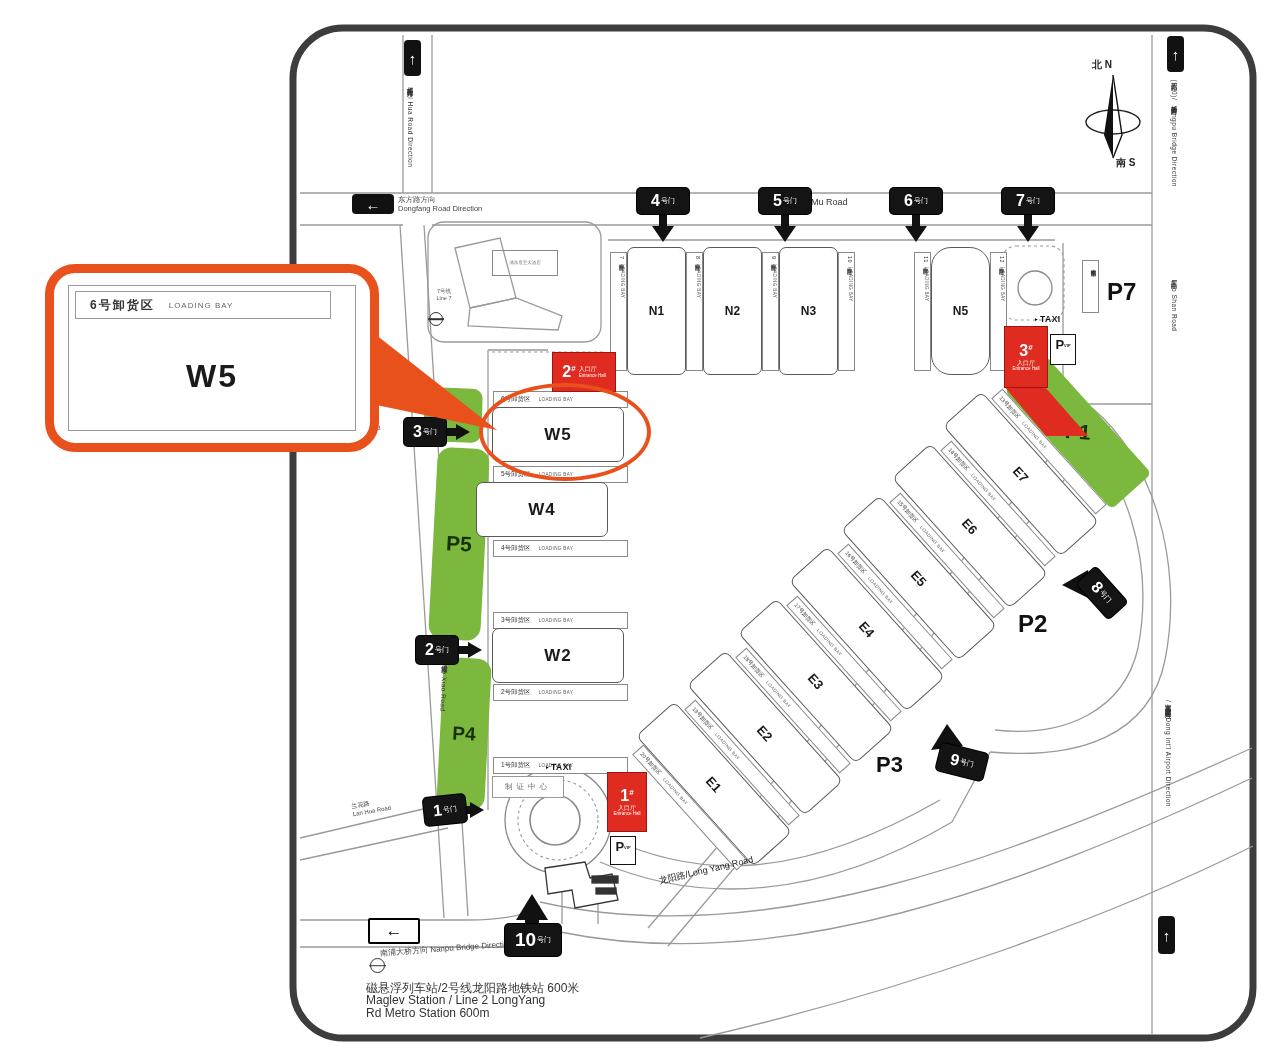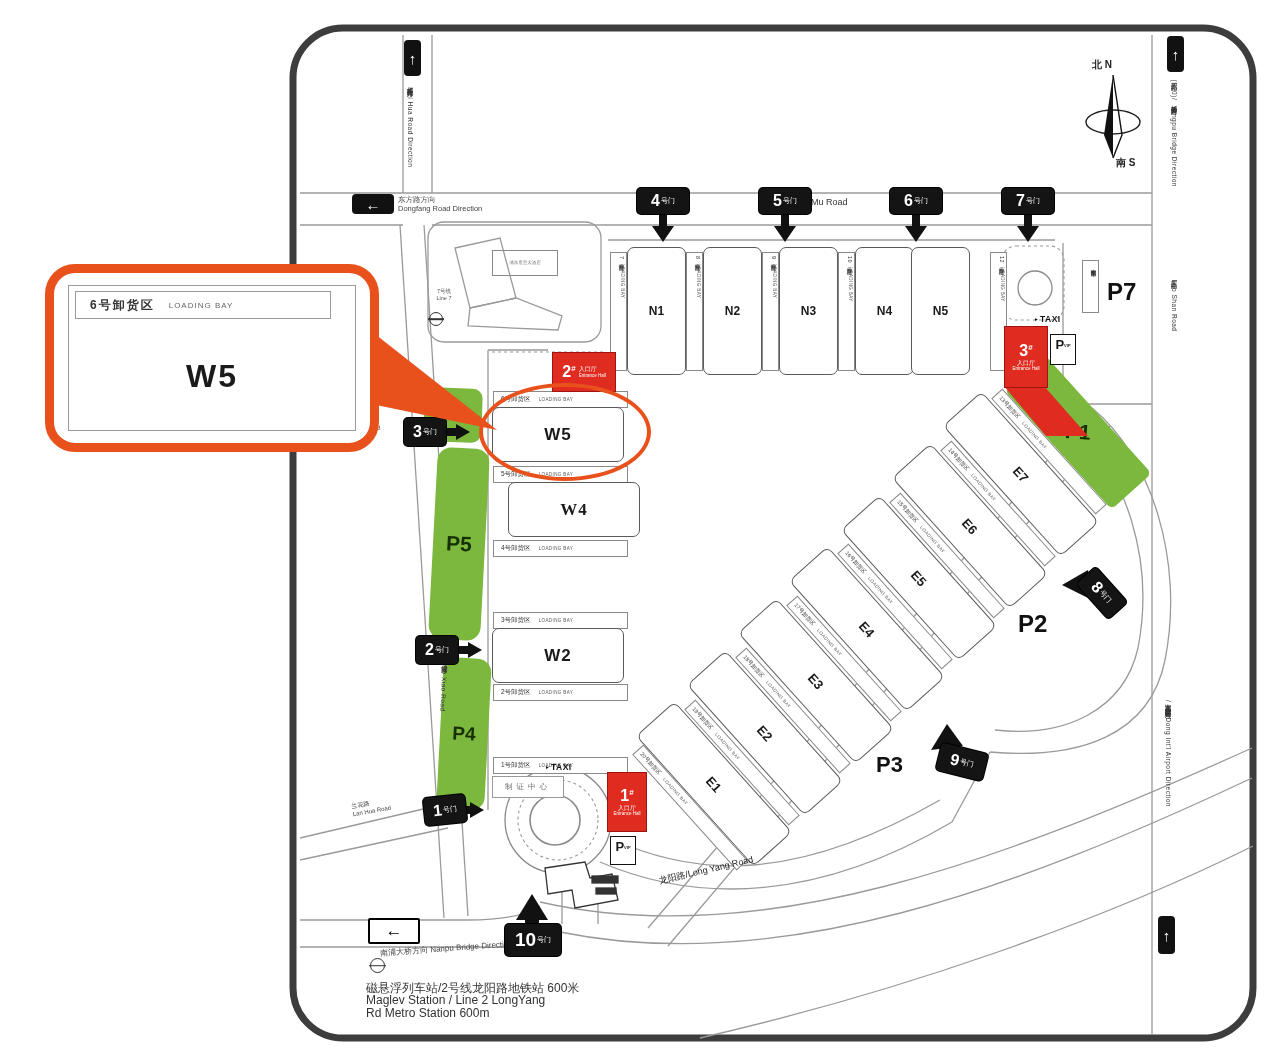--- a/index.html
+++ b/index.html
@@ -201,41 +201,38 @@
     </div>
   <div class="strip strip-v" style="left:686px;top:252px;width:15px;height:114px;"><span>8号卸货区</span>&nbsp;<span class="en">LOADING BAY</span></div>
   <div class="hall hall-n" style="left:703px;top:247px;width:57px;height:126px;text-align:right;">
       <span>N2</span>
     </div>
   <div class="strip strip-v" style="left:762px;top:252px;width:15px;height:114px;"><span>9号卸货区</span>&nbsp;<span class="en">LOADING BAY</span></div>
   <div class="hall hall-n" style="left:779px;top:247px;width:57px;height:126px;">
       <span>N3</span>
     </div>
   <div class="strip strip-v" style="left:838px;top:252px;width:15px;height:114px;"><span>10号卸货区</span>&nbsp;<span class="en">LOADING BAY</span></div>
-  <div class="hall hall-n" style="left:855px;top:247px;width:57px;height:126px;">
-      <span>N4</span>
-    </div>
   <div class="strip strip-v" style="left:914px;top:252px;width:15px;height:114px;"><span>11号卸货区</span>&nbsp;<span class="en">LOADING BAY</span></div>
-  <div class="hall hall-n" style="left:911px;top:247px;width:57px;height:126px;">
+  <div class="hall hall-n" style="left:931px;top:247px;width:57px;height:126px;border-radius:20px;">
       <span>N5</span>
     </div>
   <div class="strip strip-v" style="left:990px;top:252px;width:15px;height:114px;"><span>12号卸货区</span>&nbsp;<span class="en">LOADING BAY</span></div>
 
   <div class="strip strip-h" style="left:493px;top:391px;width:126px;height:15px;">
       <span>6号卸货区</span>
       <span class="en">LOADING BAY</span>
     </div>
   <div class="hall hall-w" style="left:492px;top:407px;width:130px;height:53px;">
       <span>W5</span>
     </div>
   <div class="strip strip-h" style="left:493px;top:466px;width:126px;height:15px;">
       <span>5号卸货区</span>
       <span class="en">LOADING BAY</span>
     </div>
-  <div class="hall hall-w" style="left:508px;top:482px;width:130px;height:53px;font-family:Liberation Serif, serif;">
+  <div class="hall hall-w" style="left:476px;top:482px;width:130px;height:53px;">
       <span>W4</span>
     </div>
   <div class="strip strip-h" style="left:493px;top:540px;width:126px;height:15px;">
       <span>4号卸货区</span>
       <span class="en">LOADING BAY</span>
     </div>
   <div class="strip strip-h" style="left:493px;top:612px;width:126px;height:15px;">
       <span>3号卸货区</span>
       <span class="en">LOADING BAY</span>
     </div>

